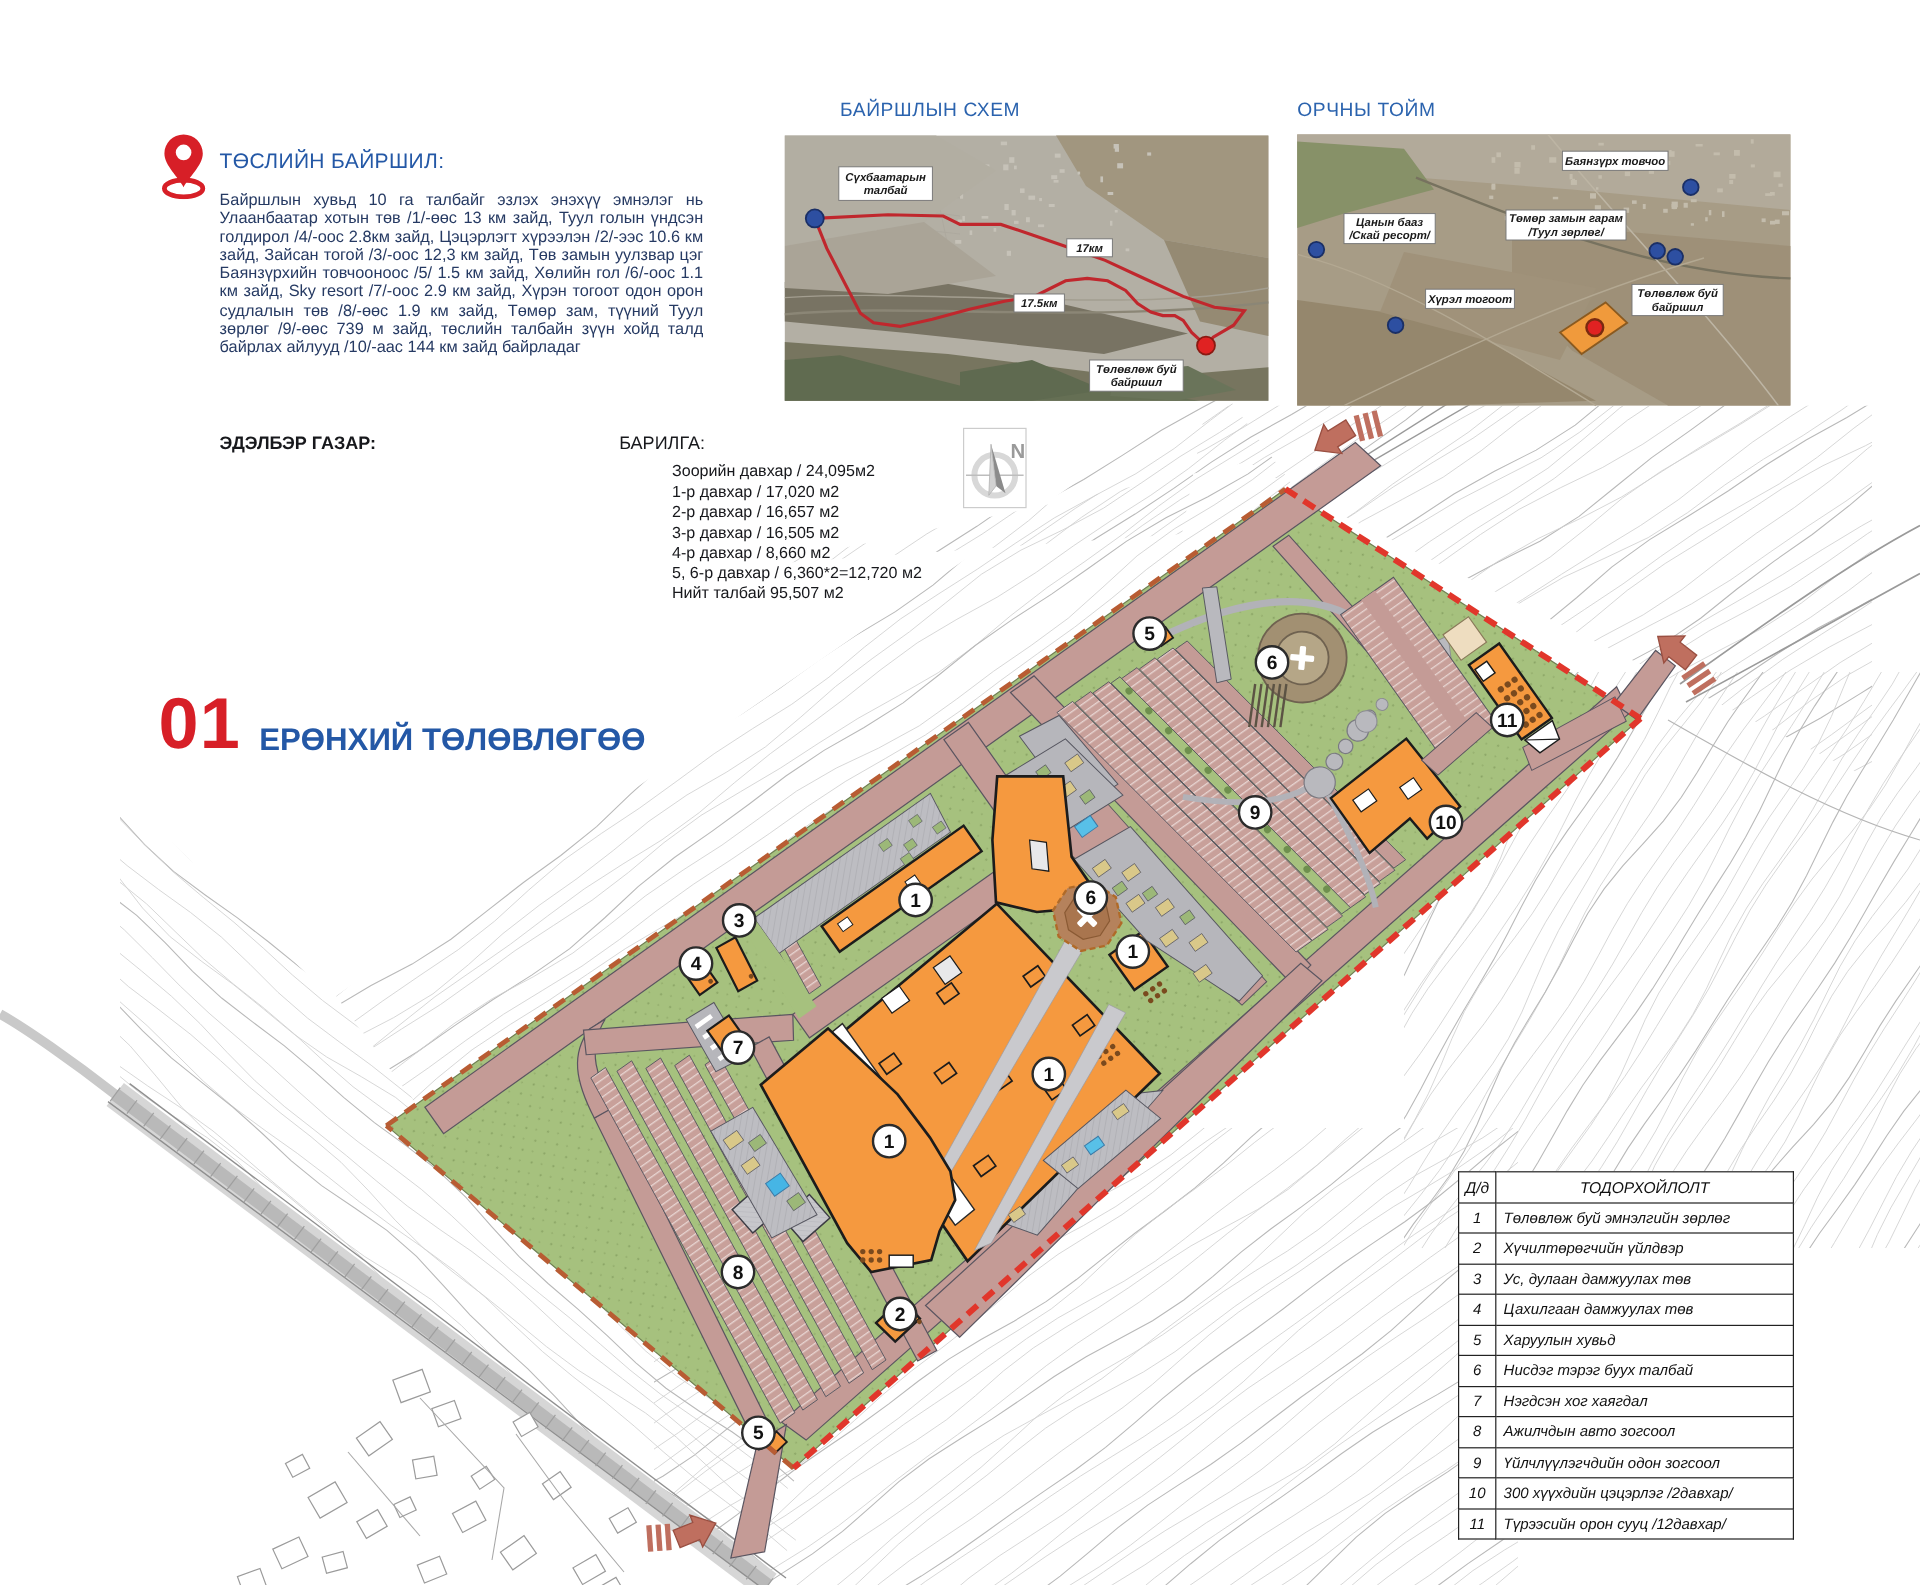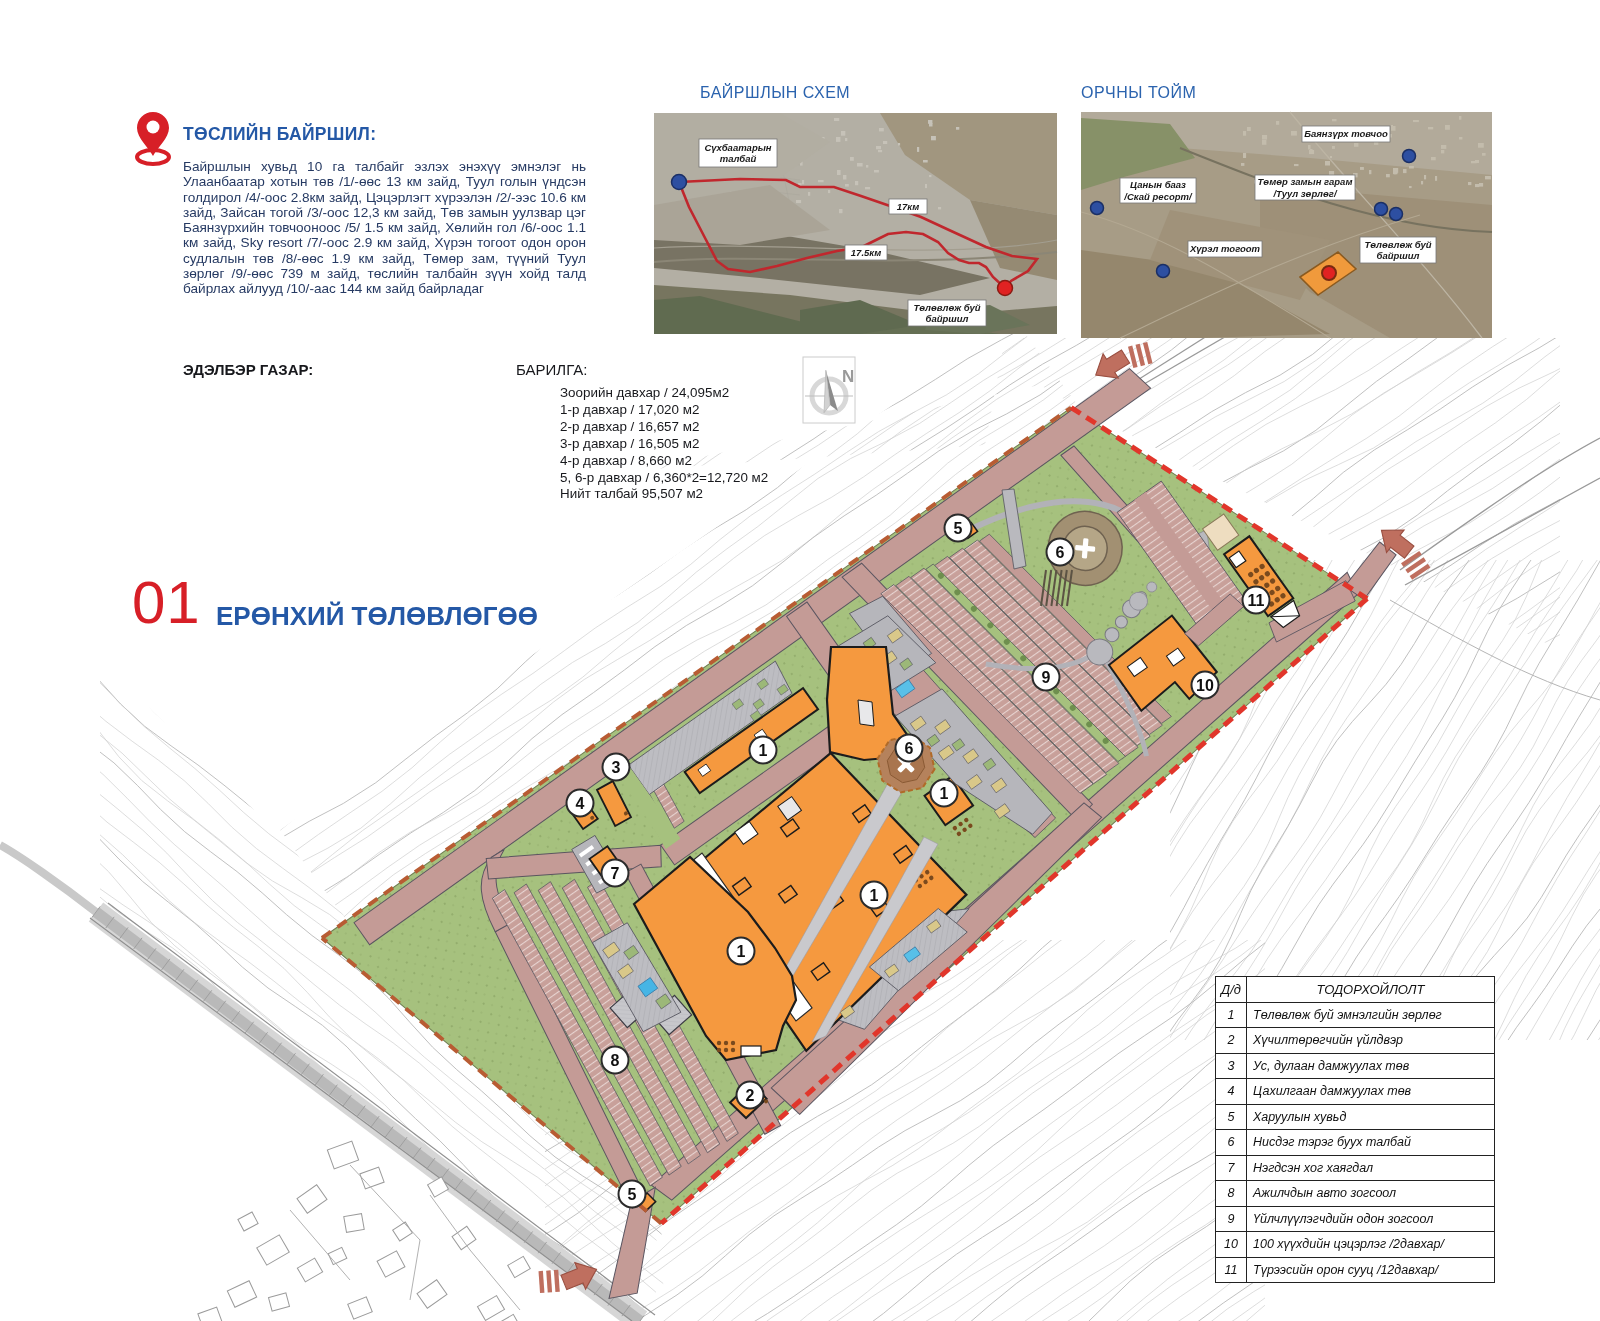--- a/index.html
+++ b/index.html
@@ -1,25 +1,25 @@
 <!DOCTYPE html>
 <html><head><meta charset="utf-8">
 <style>
 html,body{margin:0;padding:0;background:#fff;}
 #page{position:relative;width:1600px;height:1321px;overflow:hidden;font-family:"Liberation Sans",sans-serif;background:#fff;}
 #plan{position:absolute;left:0;top:0;}
-#loc-head{position:absolute;left:183px;top:124px;font-size:17.5px;color:#2458a6;font-weight:bold;letter-spacing:0.3px;}
+#loc-head{position:absolute;left:183px;top:124px;font-size:17.5px;color:#2458a6;font-weight:normal;letter-spacing:0.3px;}
 #para{position:absolute;left:183px;top:159px;width:403px;font-size:13.6px;line-height:15.3px;color:#263a63;text-align:justify;}
 #list1h{position:absolute;left:183px;top:361px;font-size:15px;font-weight:bold;color:#17181c;}
 #list1{position:absolute;left:183px;top:385px;font-size:13.4px;line-height:16.9px;color:#17181c;}
 #list2h{position:absolute;left:516px;top:361px;font-size:15px;font-weight:normal;color:#17181c;}
 #list2{position:absolute;left:516px;top:385px;font-size:13.4px;line-height:16.9px;color:#17181c;margin-left:44px;}
 #map1h{position:absolute;left:653px;top:84px;font-size:16px;color:#2b63ae;letter-spacing:0.5px;margin-left:47px;}
 #map2h{position:absolute;left:1081px;top:84px;font-size:16px;color:#2b63ae;letter-spacing:0.5px;}
-#num01{position:absolute;left:132px;top:568px;font-size:60px;font-weight:normal;color:#d71f27;letter-spacing:1px;}
+#num01{position:absolute;left:132px;top:568px;font-size:60px;font-weight:bold;color:#d71f27;letter-spacing:1px;}
 #title01{position:absolute;left:216px;top:601px;font-size:26px;font-weight:bold;color:#2458a6;letter-spacing:0px;}
 #legend{position:absolute;left:1215px;top:976px;width:280px;border-collapse:collapse;font-style:italic;background:#ffffff;}
 #legend td{border:1px solid #222;font-size:12.5px;color:#111;padding:0 6px;height:24.5px;}
 #legend td.c1{width:26px;text-align:center;padding:0 2px;}
 #legend tr.hd td{text-align:center;font-size:13px;}
 .pin{position:absolute;left:131px;top:110px;}
 </style></head>
 <body>
 <div id="page">
 
@@ -1108,20 +1108,20 @@
 <tr>
           <td class="c1">8</td>
           <td>Ажилчдын авто зогсоол</td>
         </tr>
 <tr>
           <td class="c1">9</td>
           <td>Үйлчлүүлэгчдийн одон зогсоол</td>
         </tr>
 <tr>
           <td class="c1">10</td>
-          <td>100 хүүхдийн цэцэрлэг /2давхар/</td>
+          <td>300 хүүхдийн цэцэрлэг /2давхар/</td>
         </tr>
 <tr>
           <td class="c1">11</td>
           <td>Түрээсийн орон сууц /12давхар/</td>
         </tr>
 </tbody>
     </table>
 </div>
 </body></html>

